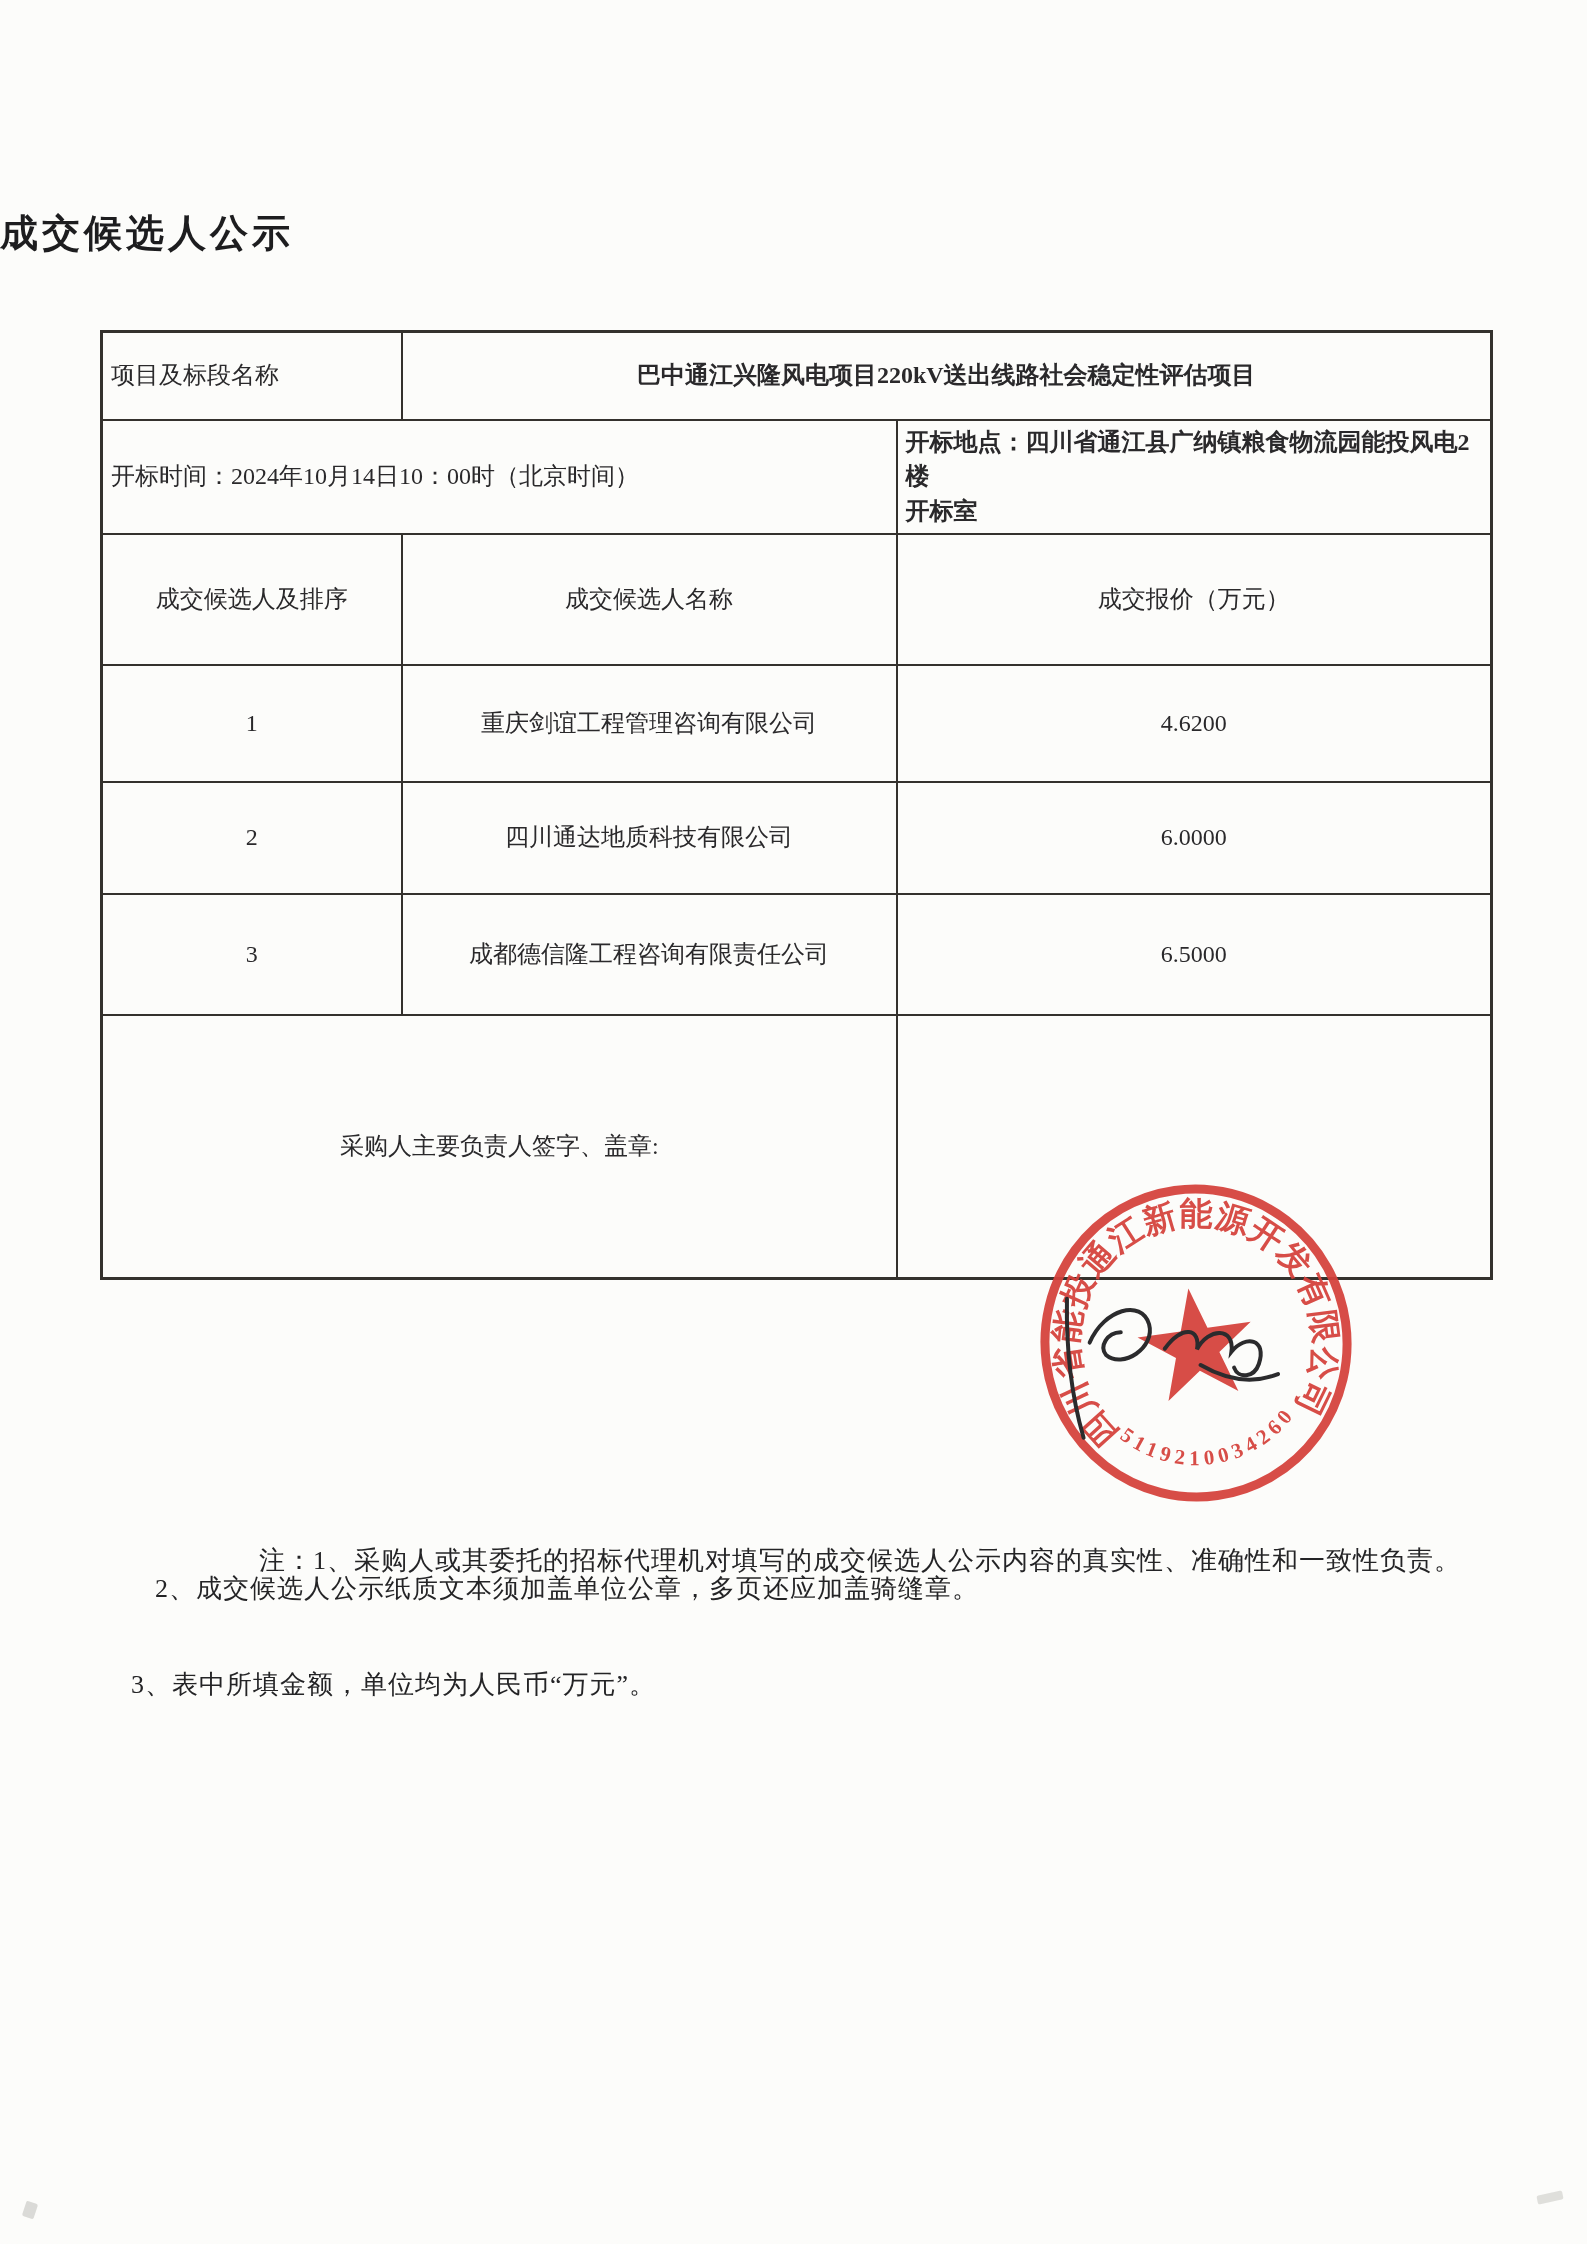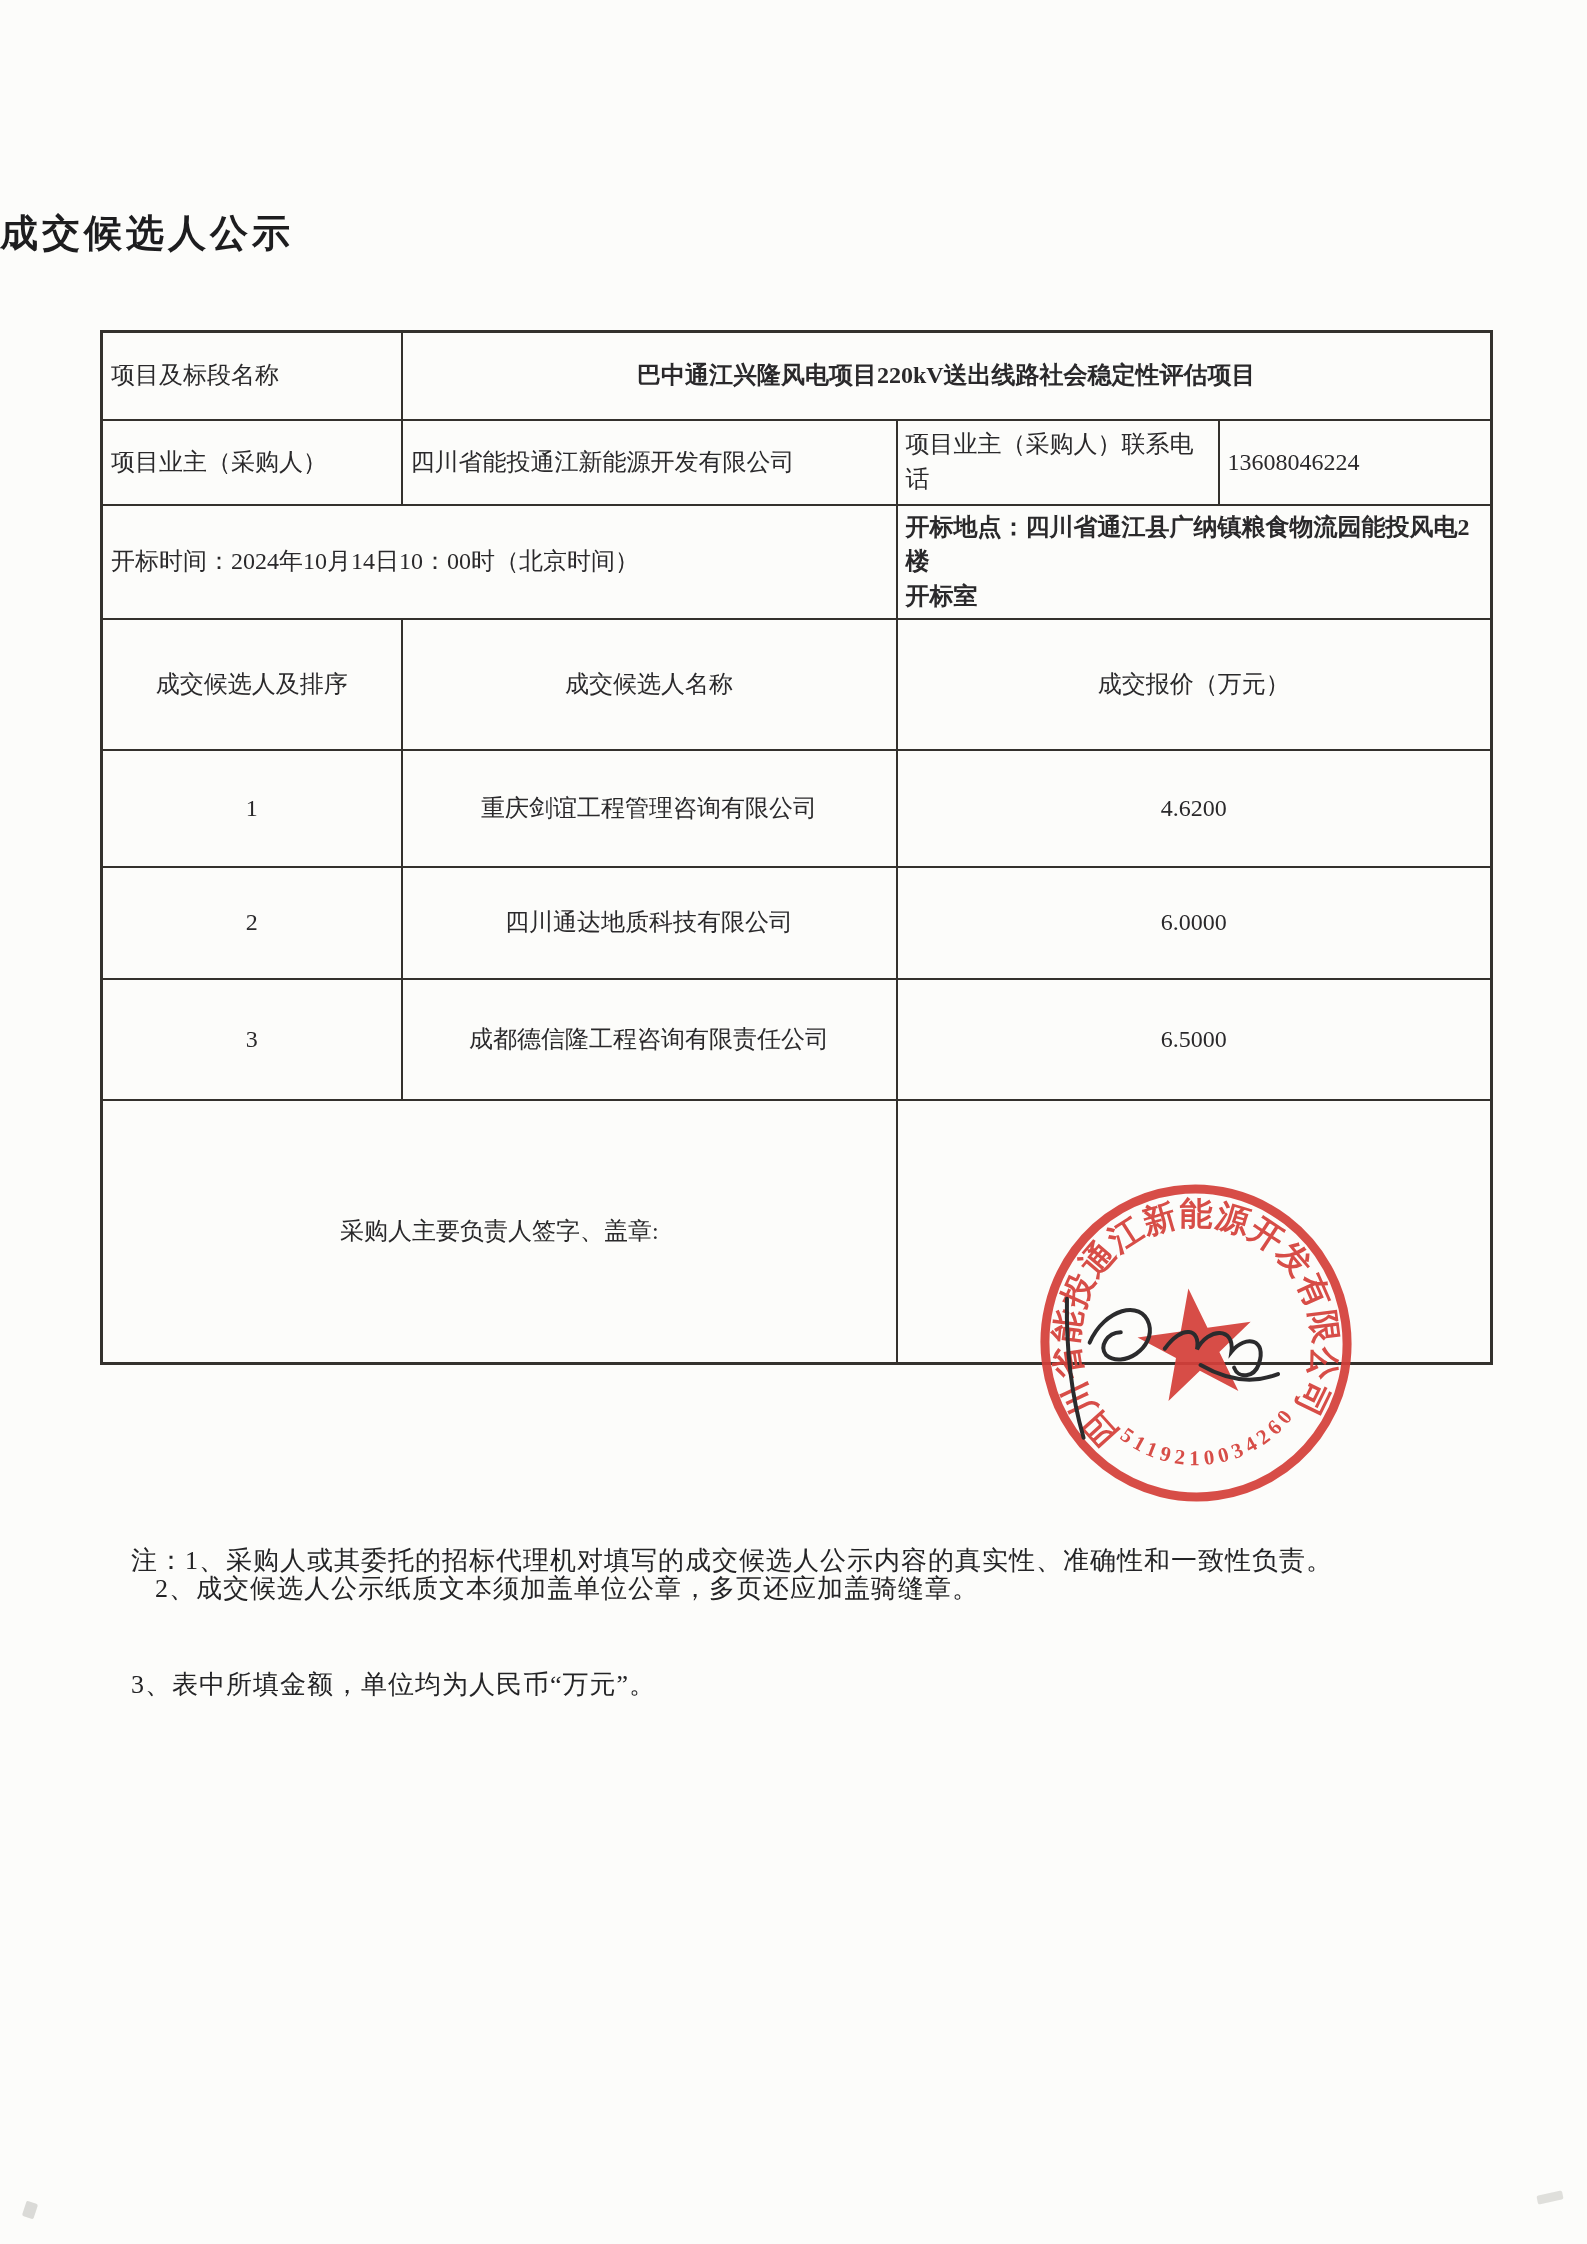--- a/index.html
+++ b/index.html
@@ -38,21 +38,21 @@
   }
   .sig-wrap{
     position:absolute;left:1052px;top:1275px;width:260px;height:170px;
     pointer-events:none;
   }
   .notes{position:absolute;left:131px;top:0;width:1330px;}
   .note-line{
     position:absolute;left:0;margin:0;width:1330px;
     font-size:26px;color:#242426;letter-spacing:1px;white-space:nowrap;
   }
-  .note-1{top:1543px;}
+  .note-1{top:1543px;text-align:right;}
   .note-2{top:1571px;margin-left:24px;}
   .note-3{top:1667px;}
   .artifact{position:absolute;background:#9a9a96;border-radius:2px;}
   .artifact.bl{left:24px;top:2202px;width:12px;height:16px;opacity:.35;transform:rotate(18deg);}
   .artifact.br{left:1537px;top:2193px;width:26px;height:9px;opacity:.3;transform:rotate(-12deg);}
 </style>
 </head>
 <body>
 
 <div class="page">
@@ -63,26 +63,20 @@
     <colgroup>
       <col style="width:300px">
         <col style="width:495px">
         <col style="width:322px">
         <col style="width:273px">
     </colgroup>
     <tbody>
       <tr style="height:88px">
         <td class="lbl">项目及标段名称</td>
         <td class="ctr bold" colspan="3">巴中通江兴隆风电项目220kV送出线路社会稳定性评估项目</td>
-      </tr>
-      <tr style="height:85px">
-        <td class="lbl">项目业主（采购人）</td>
-        <td>四川省能投通江新能源开发有限公司</td>
-        <td style="padding-left:8px;padding-right:2px;">项目业主（采购人）联系电话</td>
-        <td>13608046224</td>
       </tr>
       <tr style="height:85px">
         <td class="lbl" colspan="2">开标时间：2024年10月14日10：00时（北京时间）</td>
         <td class="prewrap" colspan="2">开标地点：四川省通江县广纳镇粮食物流园能投风电2楼
 开标室</td>
       </tr>
       <tr style="height:131px">
         <td class="ctr">成交候选人及排序</td>
         <td class="ctr">成交候选人名称</td>
         <td class="ctr" colspan="2">成交报价（万元）</td>

